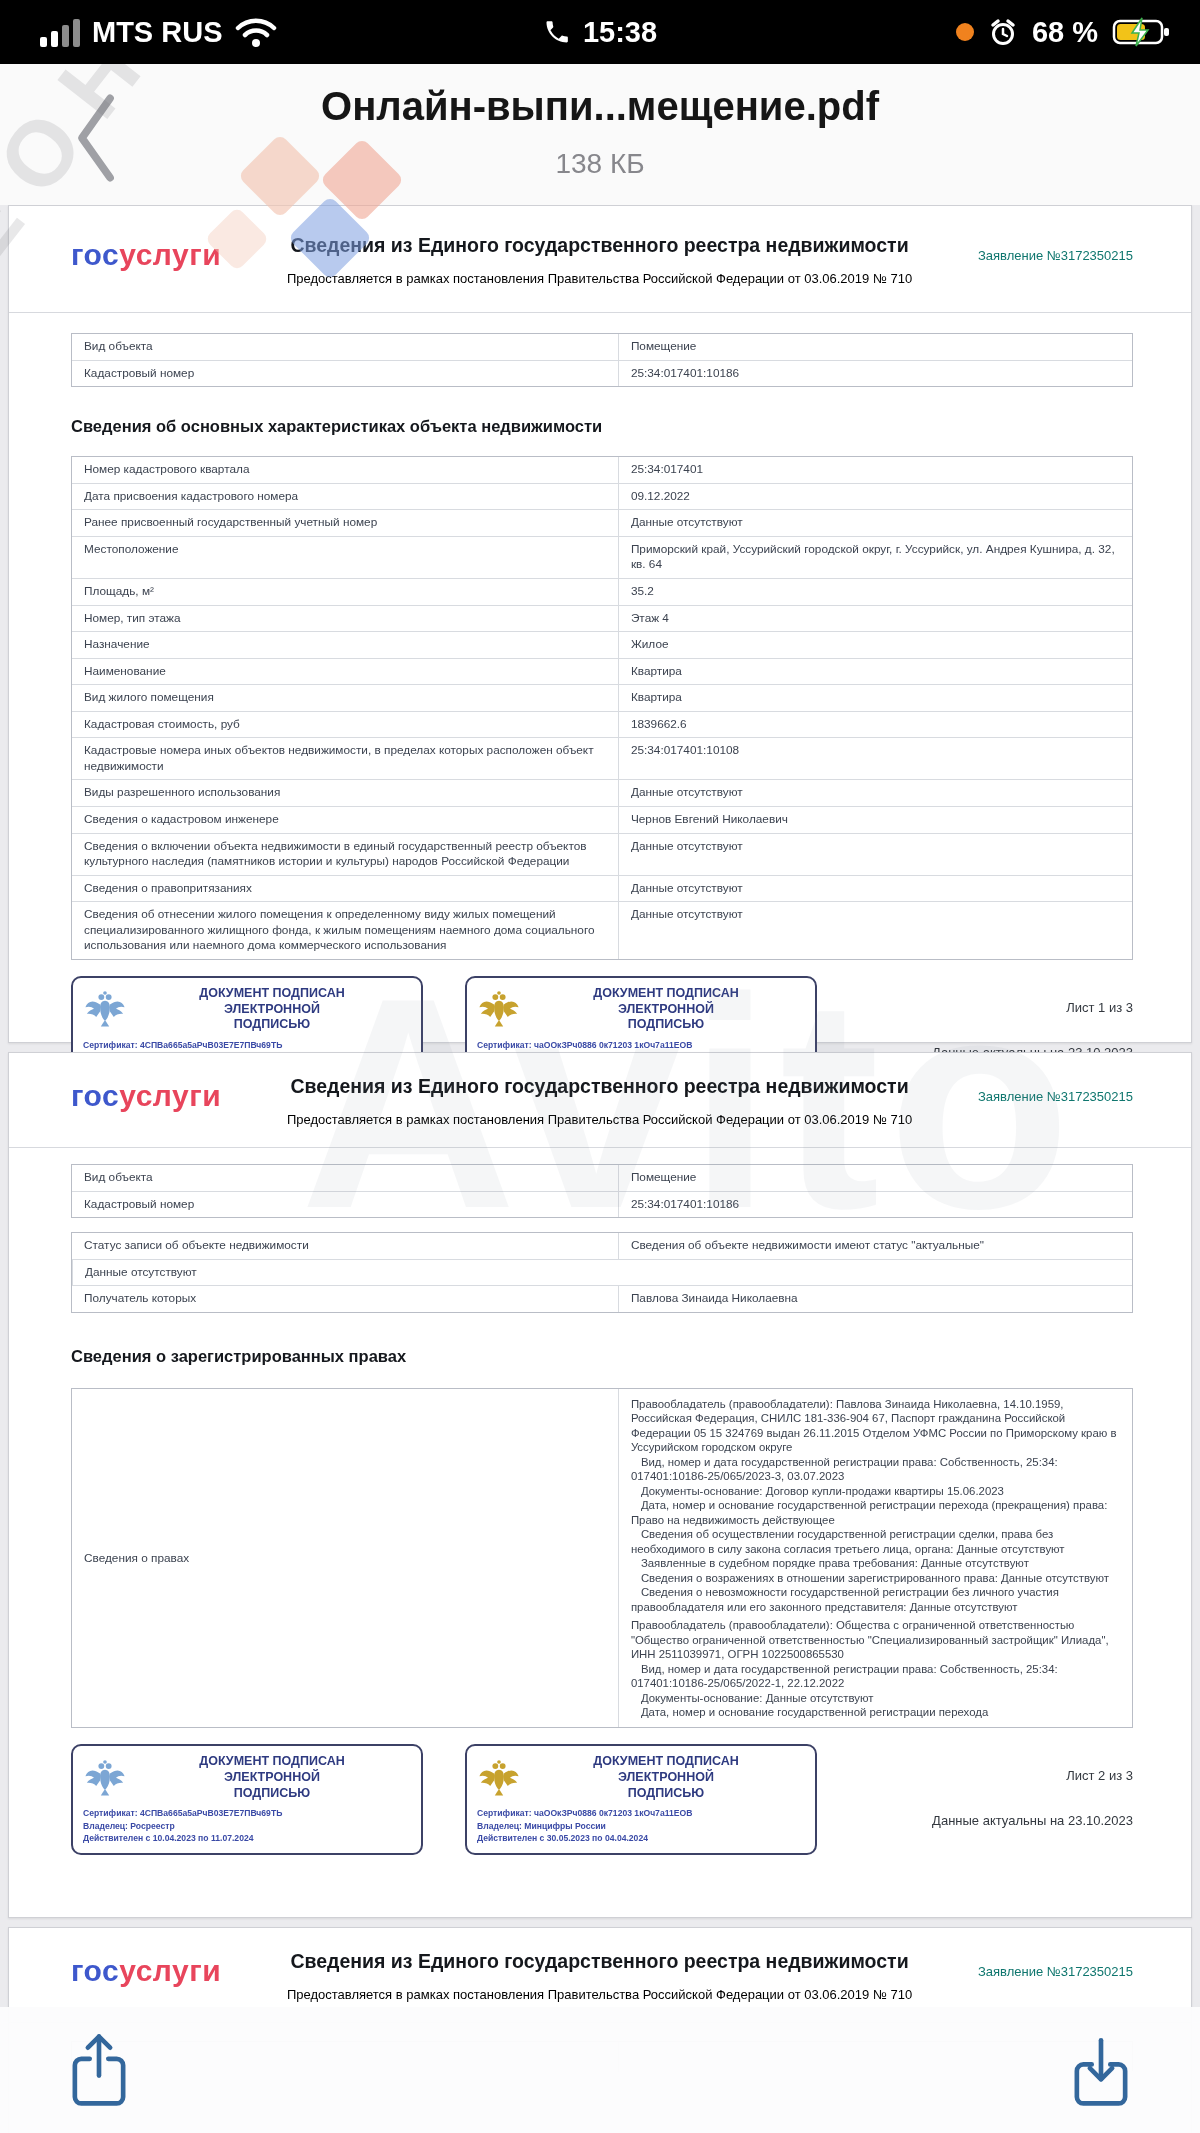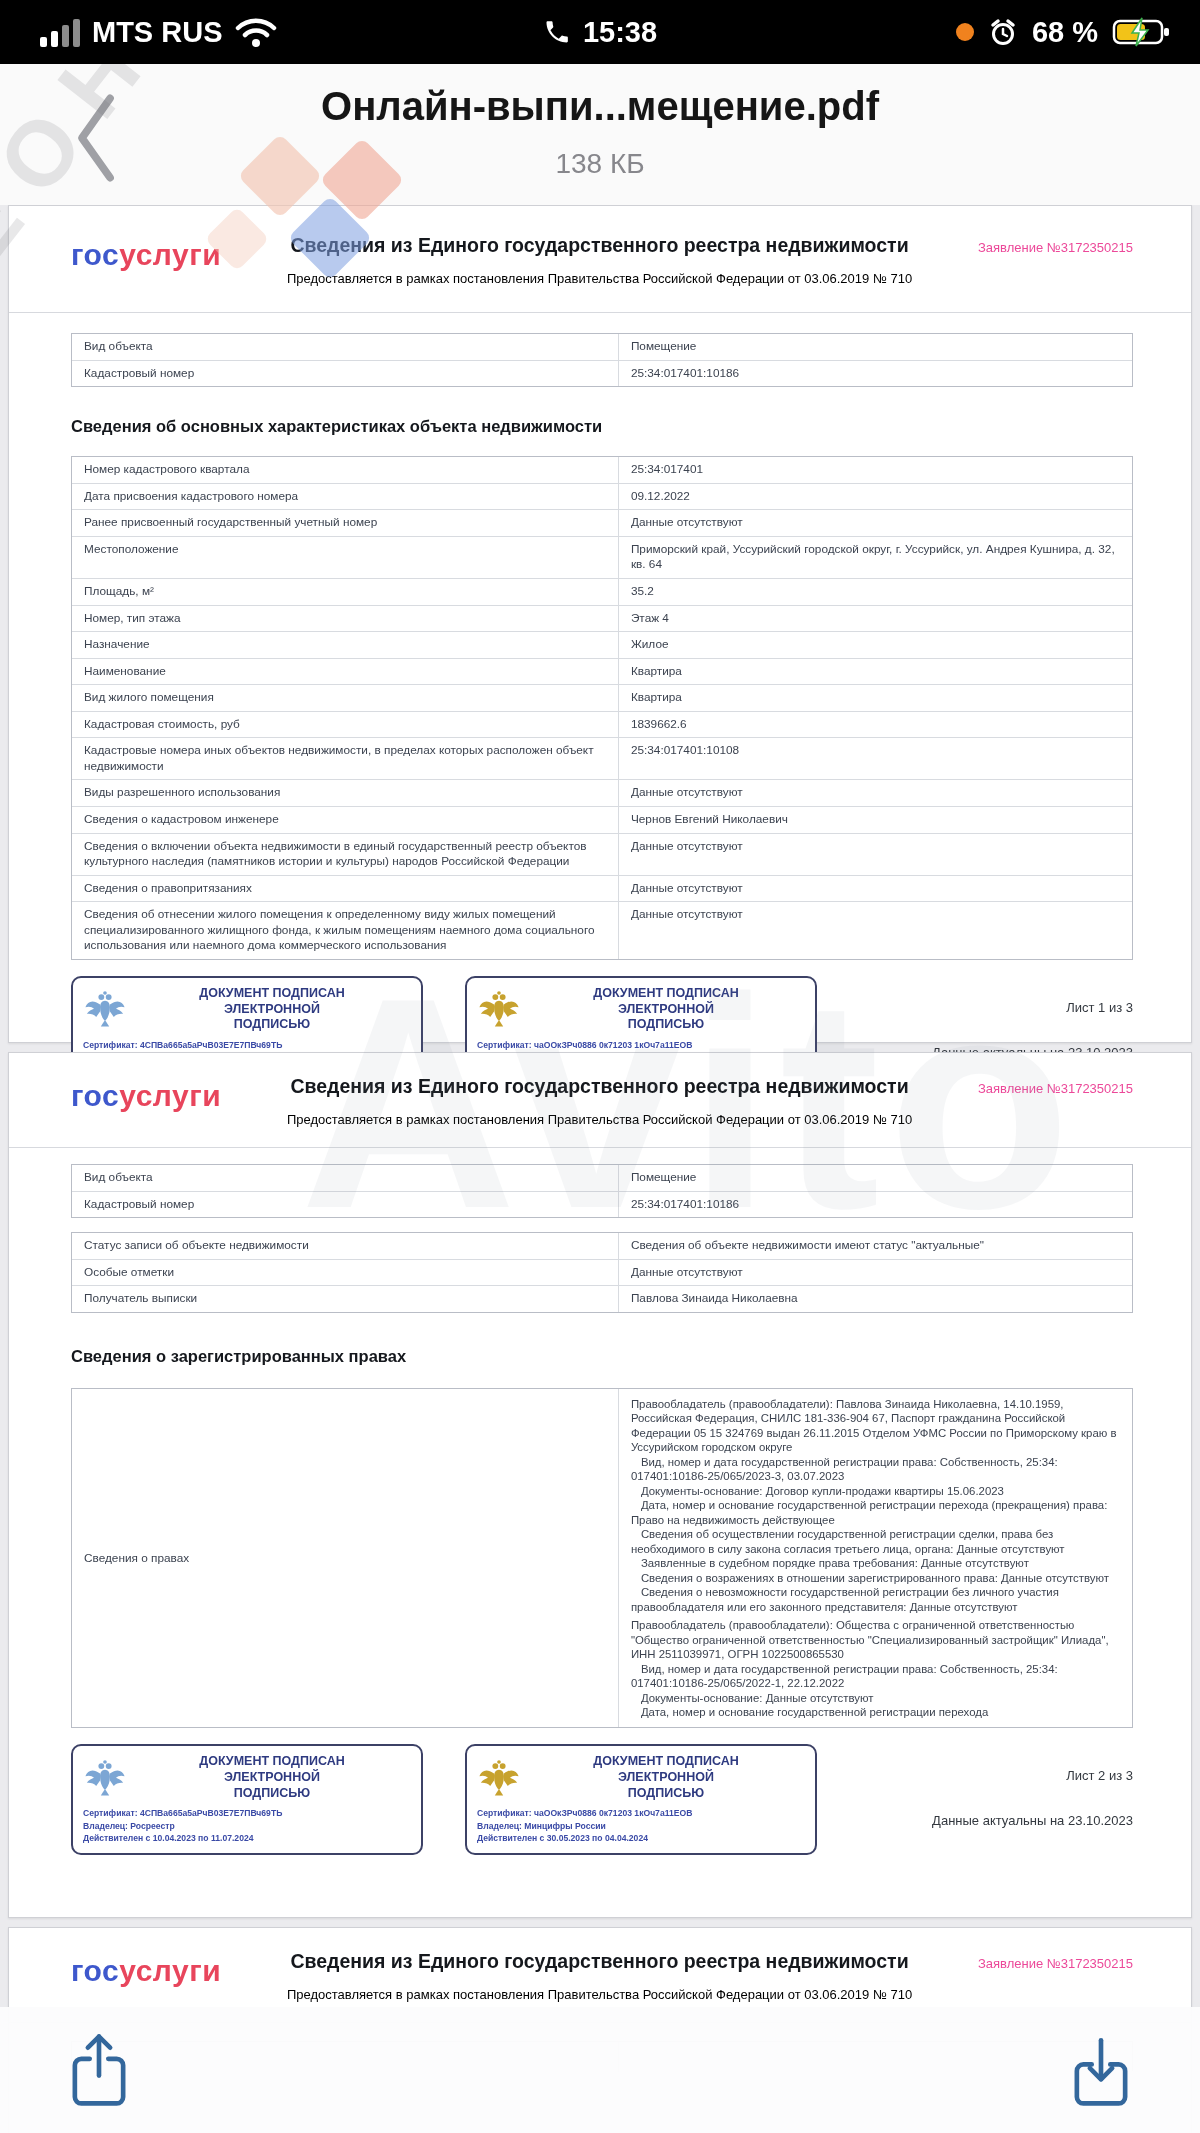--- a/index.html
+++ b/index.html
@@ -35,21 +35,21 @@
   
   .content{position:absolute;top:205px;left:0;width:100%;height:1928px;z-index:10;}
   .page{margin:0 8px 9px 8px;background:#fff;border:1px solid #cfd0d5;box-shadow:0 1px 2px rgba(0,0,0,.08);
         padding:0 58px 14px 62px;position:relative;}
   .doc-head{display:flex;align-items:flex-start;padding-top:26px;min-height:96px;}
   .logo{font-size:30px;font-weight:700;letter-spacing:.5px;white-space:nowrap;margin-top:6px;text-align:center;}
   .logo .g1{color:#3e58cc;} .logo .g2{color:#e8455c;}
   .head-mid{flex:1;text-align:center;padding:0 24px;}
   .head-title{font-size:19.5px;font-weight:700;color:#15181d;margin-top:2px;}
   .head-sub{font-size:13px;color:#000000;margin-top:14px;}
-  .head-app{font-size:13px;color:#ec4899;white-space:nowrap;margin-top:8px;}
+  .head-app{font-size:13px;color:#0f766e;white-space:nowrap;margin-top:16px;}
   .head-rule{border-bottom:1.5px solid #d7d9de;margin:10px -58px 0 -62px;}
 
   .tbl{border:1px solid #b9bdc6;margin-top:20px;}
   .trow{display:flex;border-top:1px solid #d8dbe0;}
   .trow:first-child{border-top:none;}
   .tcell{padding:5px 12px;font-size:11.8px;line-height:1.32;color:#3c4350;}
   .tcell.lab{width:51.5%;}
   .tcell.val{width:48.5%;border-left:1px solid #d8dbe0;}
   .sect{font-size:16.5px;font-weight:700;color:#15181d;margin-top:30px;}
 
@@ -303,25 +303,24 @@
             <div class="tcell lab">Кадастровый номер</div>
             <div class="tcell val">25:34:017401:10186</div>
           </div>
         </div>
       <div class="tbl" style="margin-top:14px;">
           <div class="trow">
             <div class="tcell lab">Статус записи об объекте недвижимости</div>
             <div class="tcell val">Сведения об объекте недвижимости имеют статус "актуальные"</div>
           </div>
           <div class="trow">
-            <div class="tcell lab">Особые отметки</div>
-            <div class="tcell val">Данные отсутствуют</div>
-          </div>
-          <div class="trow">
-            <div class="tcell lab">Получатель выписки</div>
+            <div class="tcell val">Данные отсутствуют</div>
+          </div>
+          <div class="trow">
+            <div class="tcell lab">Получатель которых</div>
             <div class="tcell val">Павлова Зинаида Николаевна</div>
           </div>
         </div>
 
       <div class="sect" style="margin-top:34px;">Сведения о зарегистрированных правах</div>
 
       <div class="tbl" style="margin-top:22px;">
         <div class="rights-row">
           <div class="rights-label">Сведения о правах</div>
           <div class="rights-text">

